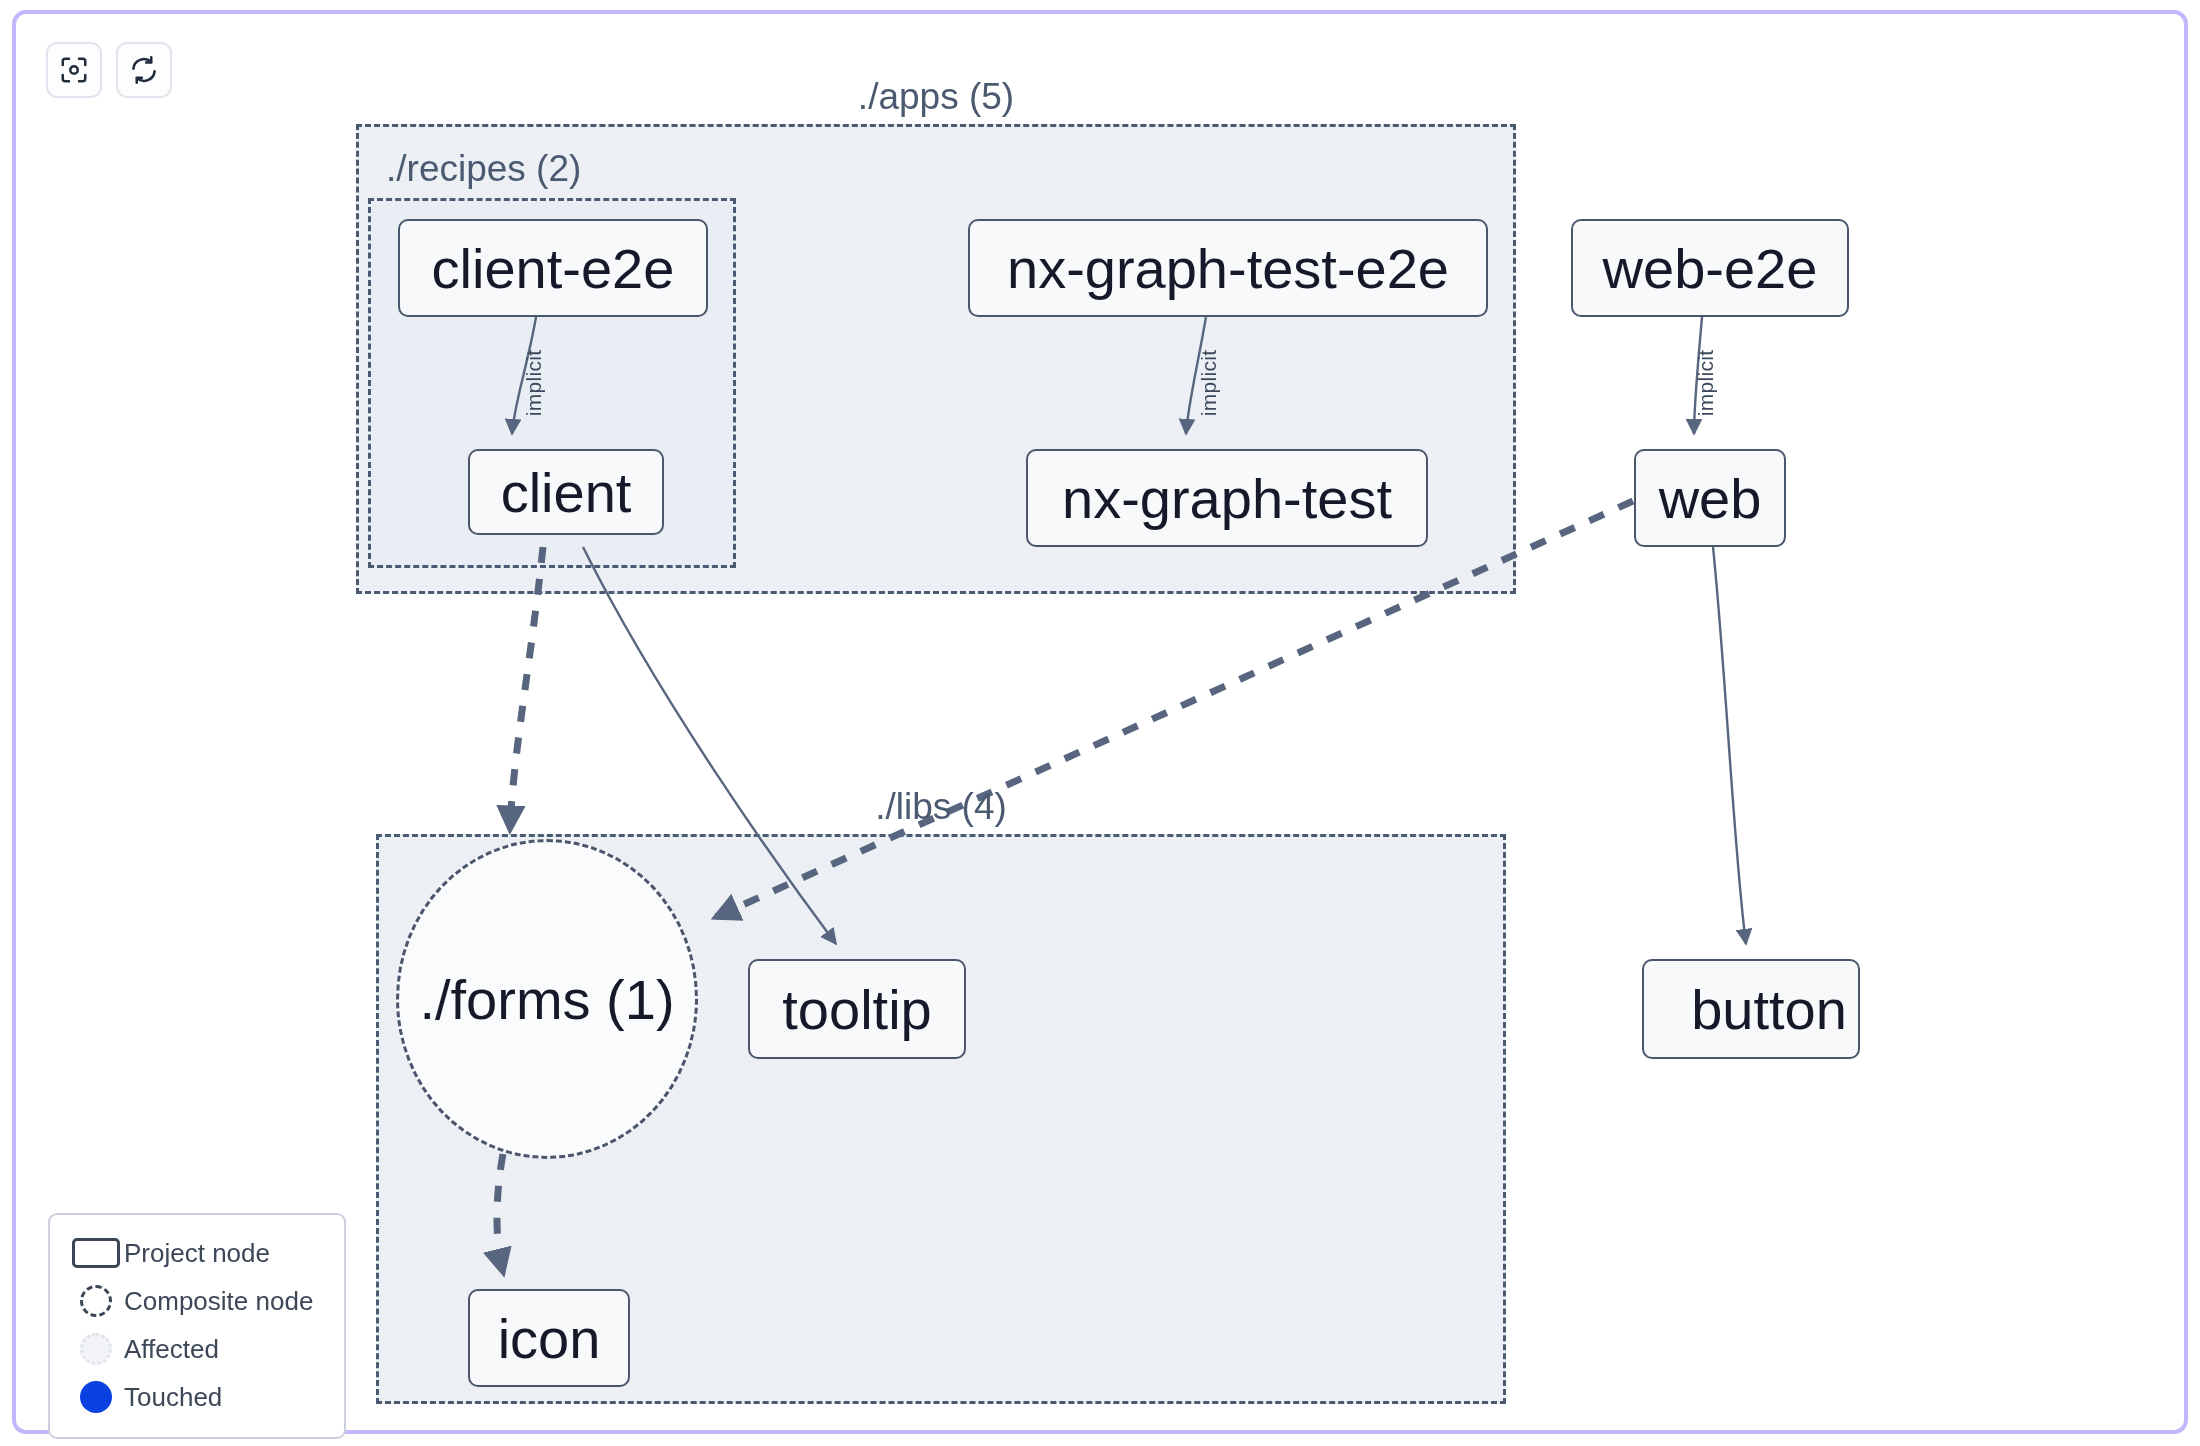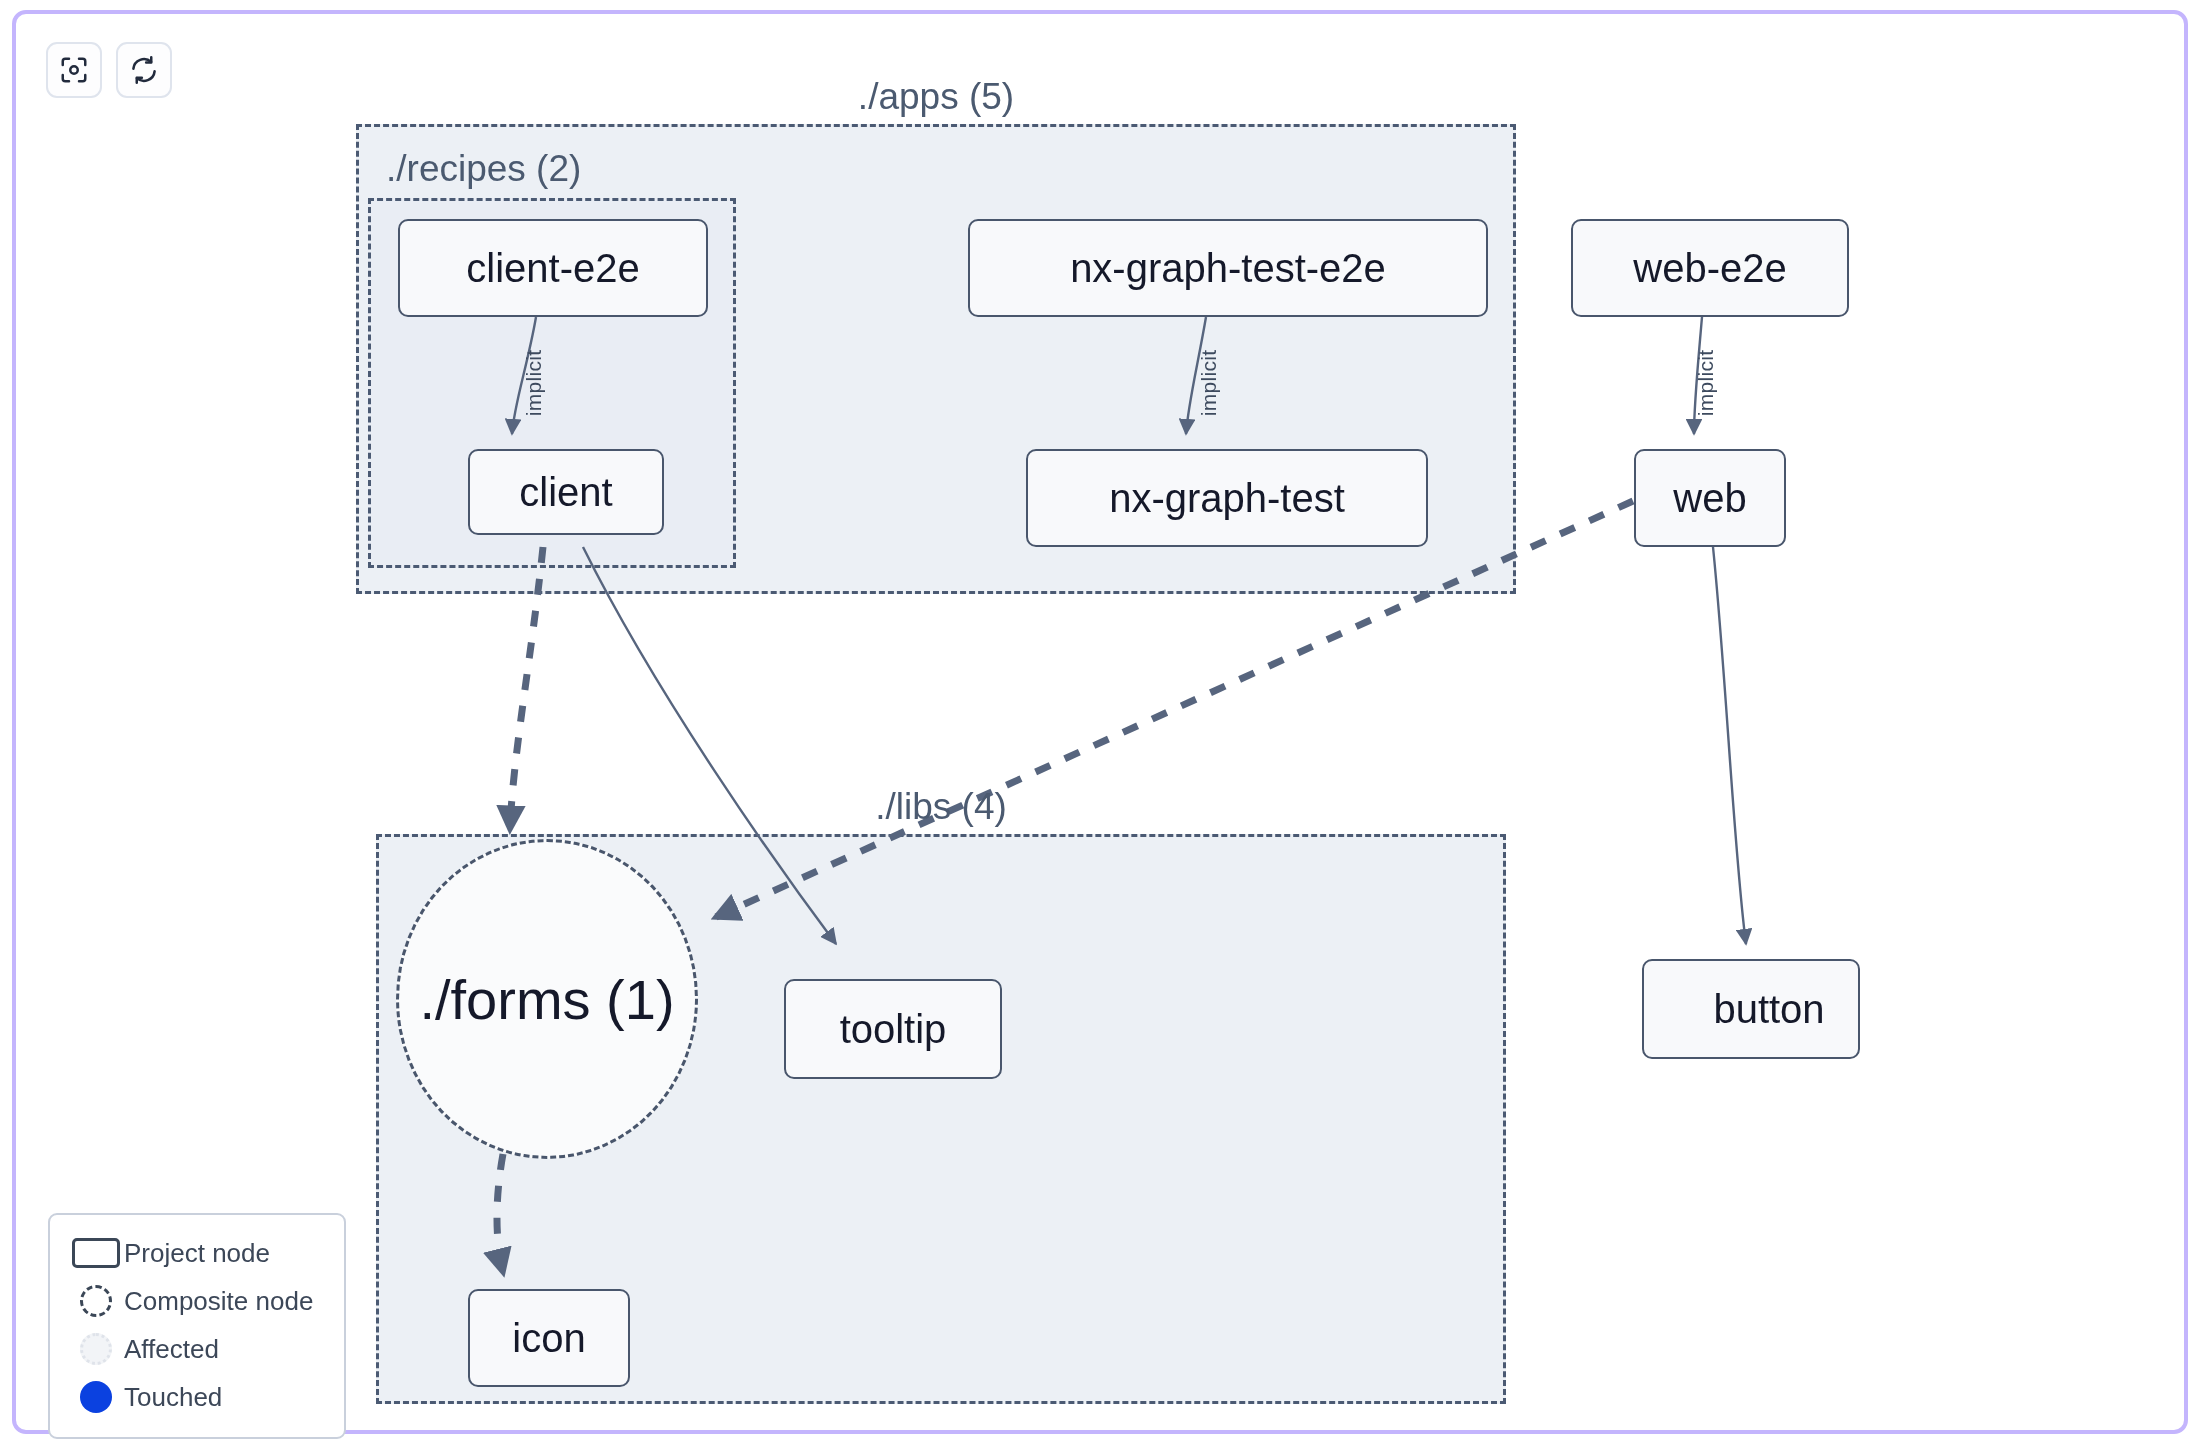--- a/index.html
+++ b/index.html
@@ -80,21 +80,21 @@
   .node {
     position: absolute;
     box-sizing: border-box;
     background: #f8f9fb;
     border: 2.5px solid #49566c;
     border-radius: 10px;
     display: flex;
     align-items: center;
     justify-content: center;
     color: #15192a;
-    font-size: 40px;
+    font-size: 56px;
     white-space: nowrap;
     cursor: pointer;
     z-index: 20;
   }
   .composite-node {
     position: absolute;
     box-sizing: border-box;
     background: #fafbfc;
     border: 3px dashed #49566c;
     border-radius: 50%;
@@ -244,21 +244,21 @@
     </svg>
 
     <div id="nodes-layer">
         <div class="node" style="left: 382px; top: 205px; width: 310px; height: 98px;">client-e2e</div>
         <div class="node" style="left: 952px; top: 205px; width: 520px; height: 98px;">nx-graph-test-e2e</div>
         <div class="node" style="left: 1555px; top: 205px; width: 278px; height: 98px;">web-e2e</div>
         <div class="node" style="left: 452px; top: 435px; width: 196px; height: 86px;">client</div>
         <div class="node" style="left: 1010px; top: 435px; width: 402px; height: 98px;">nx-graph-test</div>
         <div class="node" style="left: 1618px; top: 435px; width: 152px; height: 98px;">web</div>
         <div class="composite-node" style="left: 380px; top: 825px; width: 302px; height: 320px;">./forms (1)</div>
-        <div class="node" style="left: 768px; top: 945px; width: 218px; height: 100px; margin-top: 20px;">tooltip</div>
+        <div class="node" style="left: 732px; top: 945px; width: 218px; height: 100px;">tooltip</div>
         <div class="node" style="left: 1626px; top: 945px; width: 218px; height: 100px; padding-left: 36px;">button</div>
         <div class="node" style="left: 452px; top: 1275px; width: 162px; height: 98px;">icon</div>
       </div>
 
     <div id="edge-labels-layer">
         <div class="edge-label" style="left: 485px; top: 357px;">implicit</div>
         <div class="edge-label" style="left: 1160px; top: 357px;">implicit</div>
         <div class="edge-label" style="left: 1657px; top: 357px;">implicit</div>
       </div>
 

